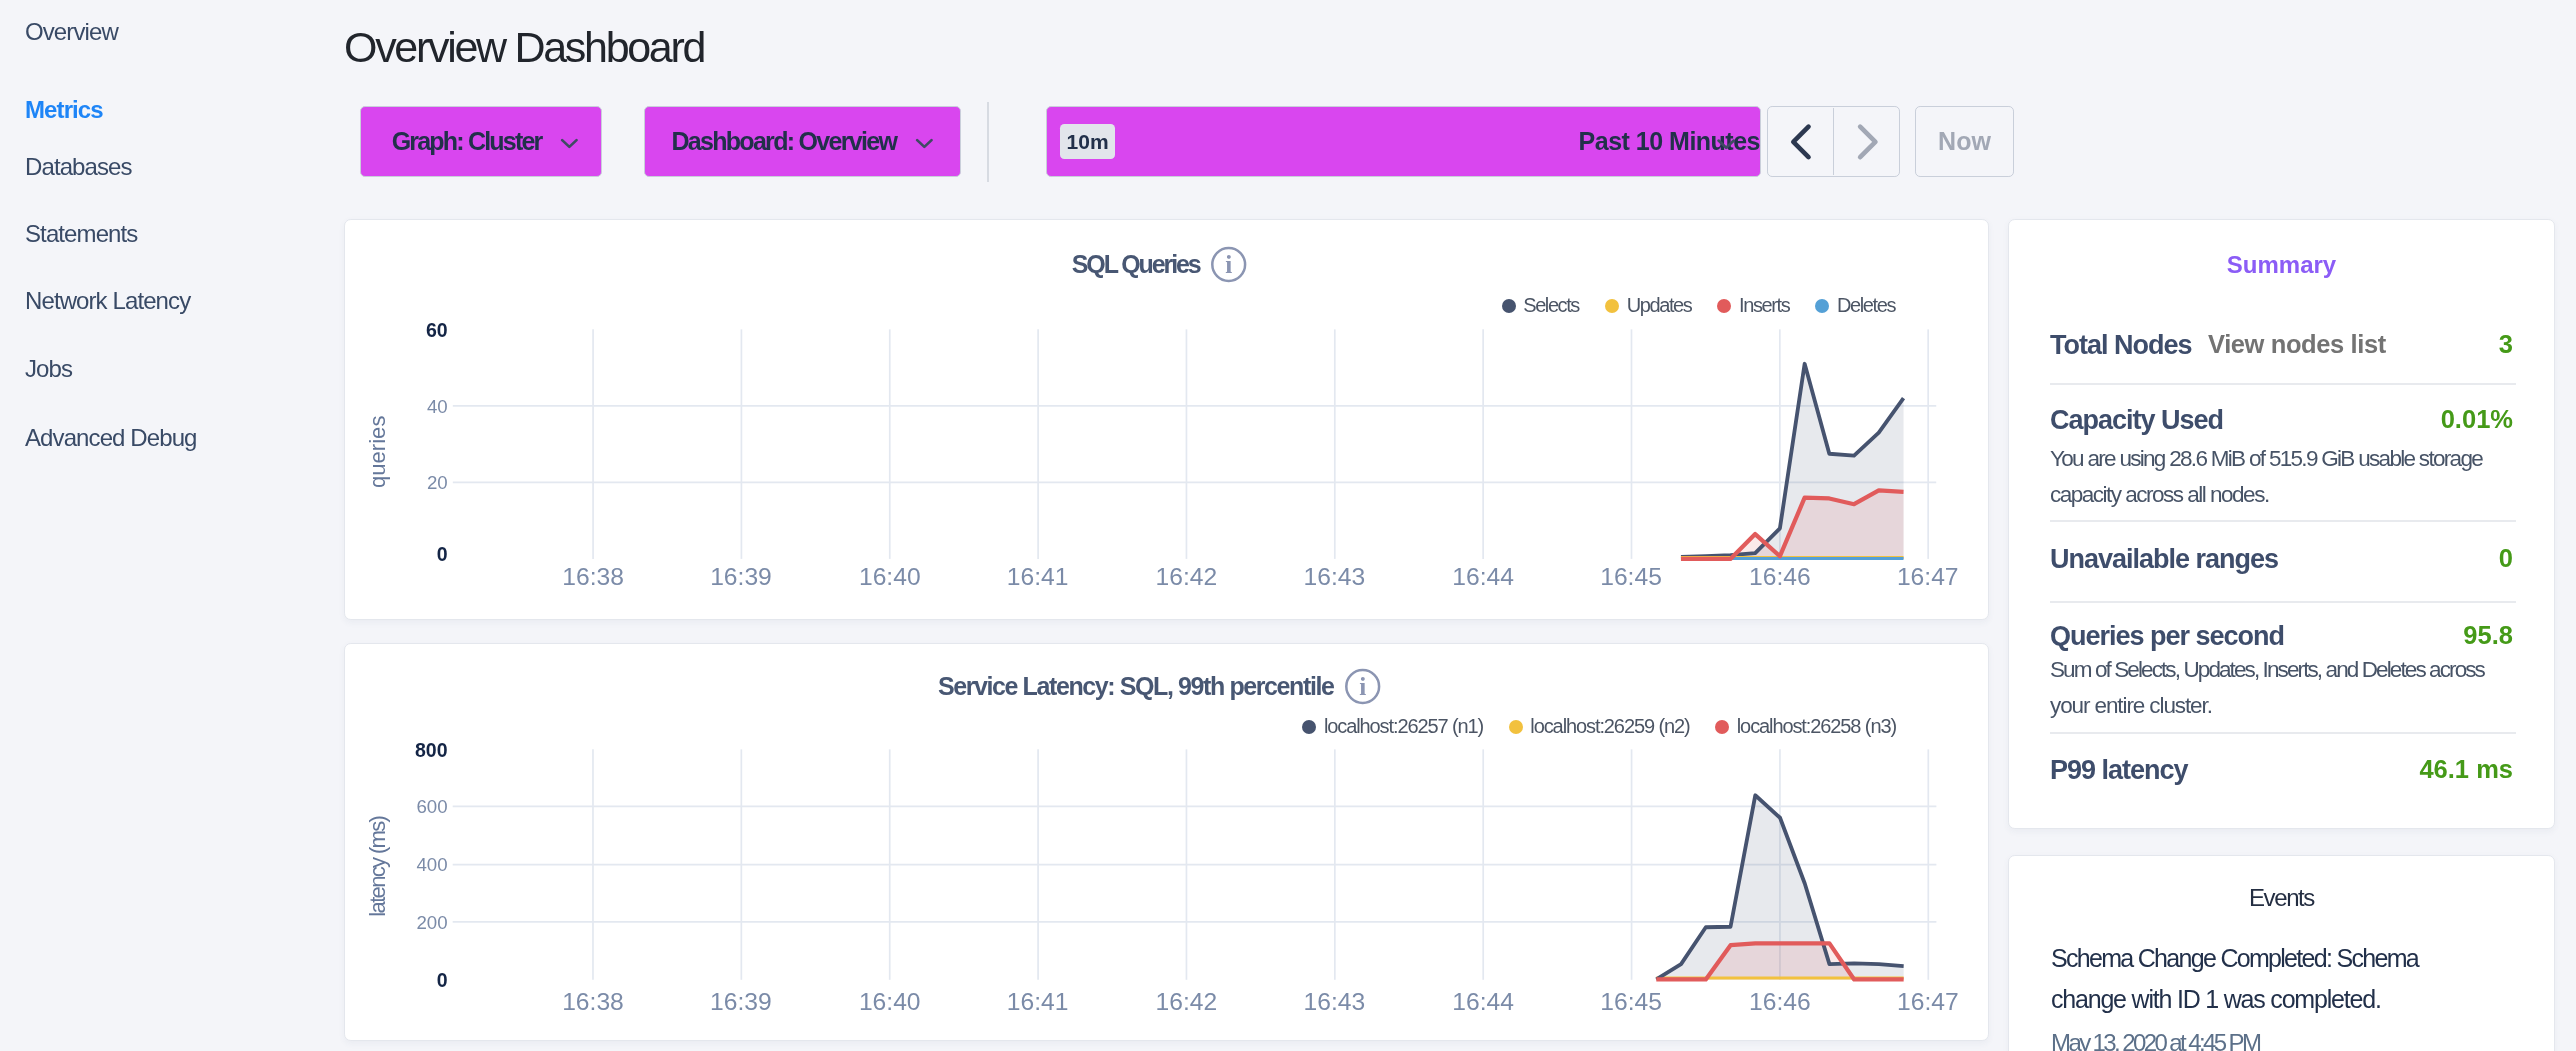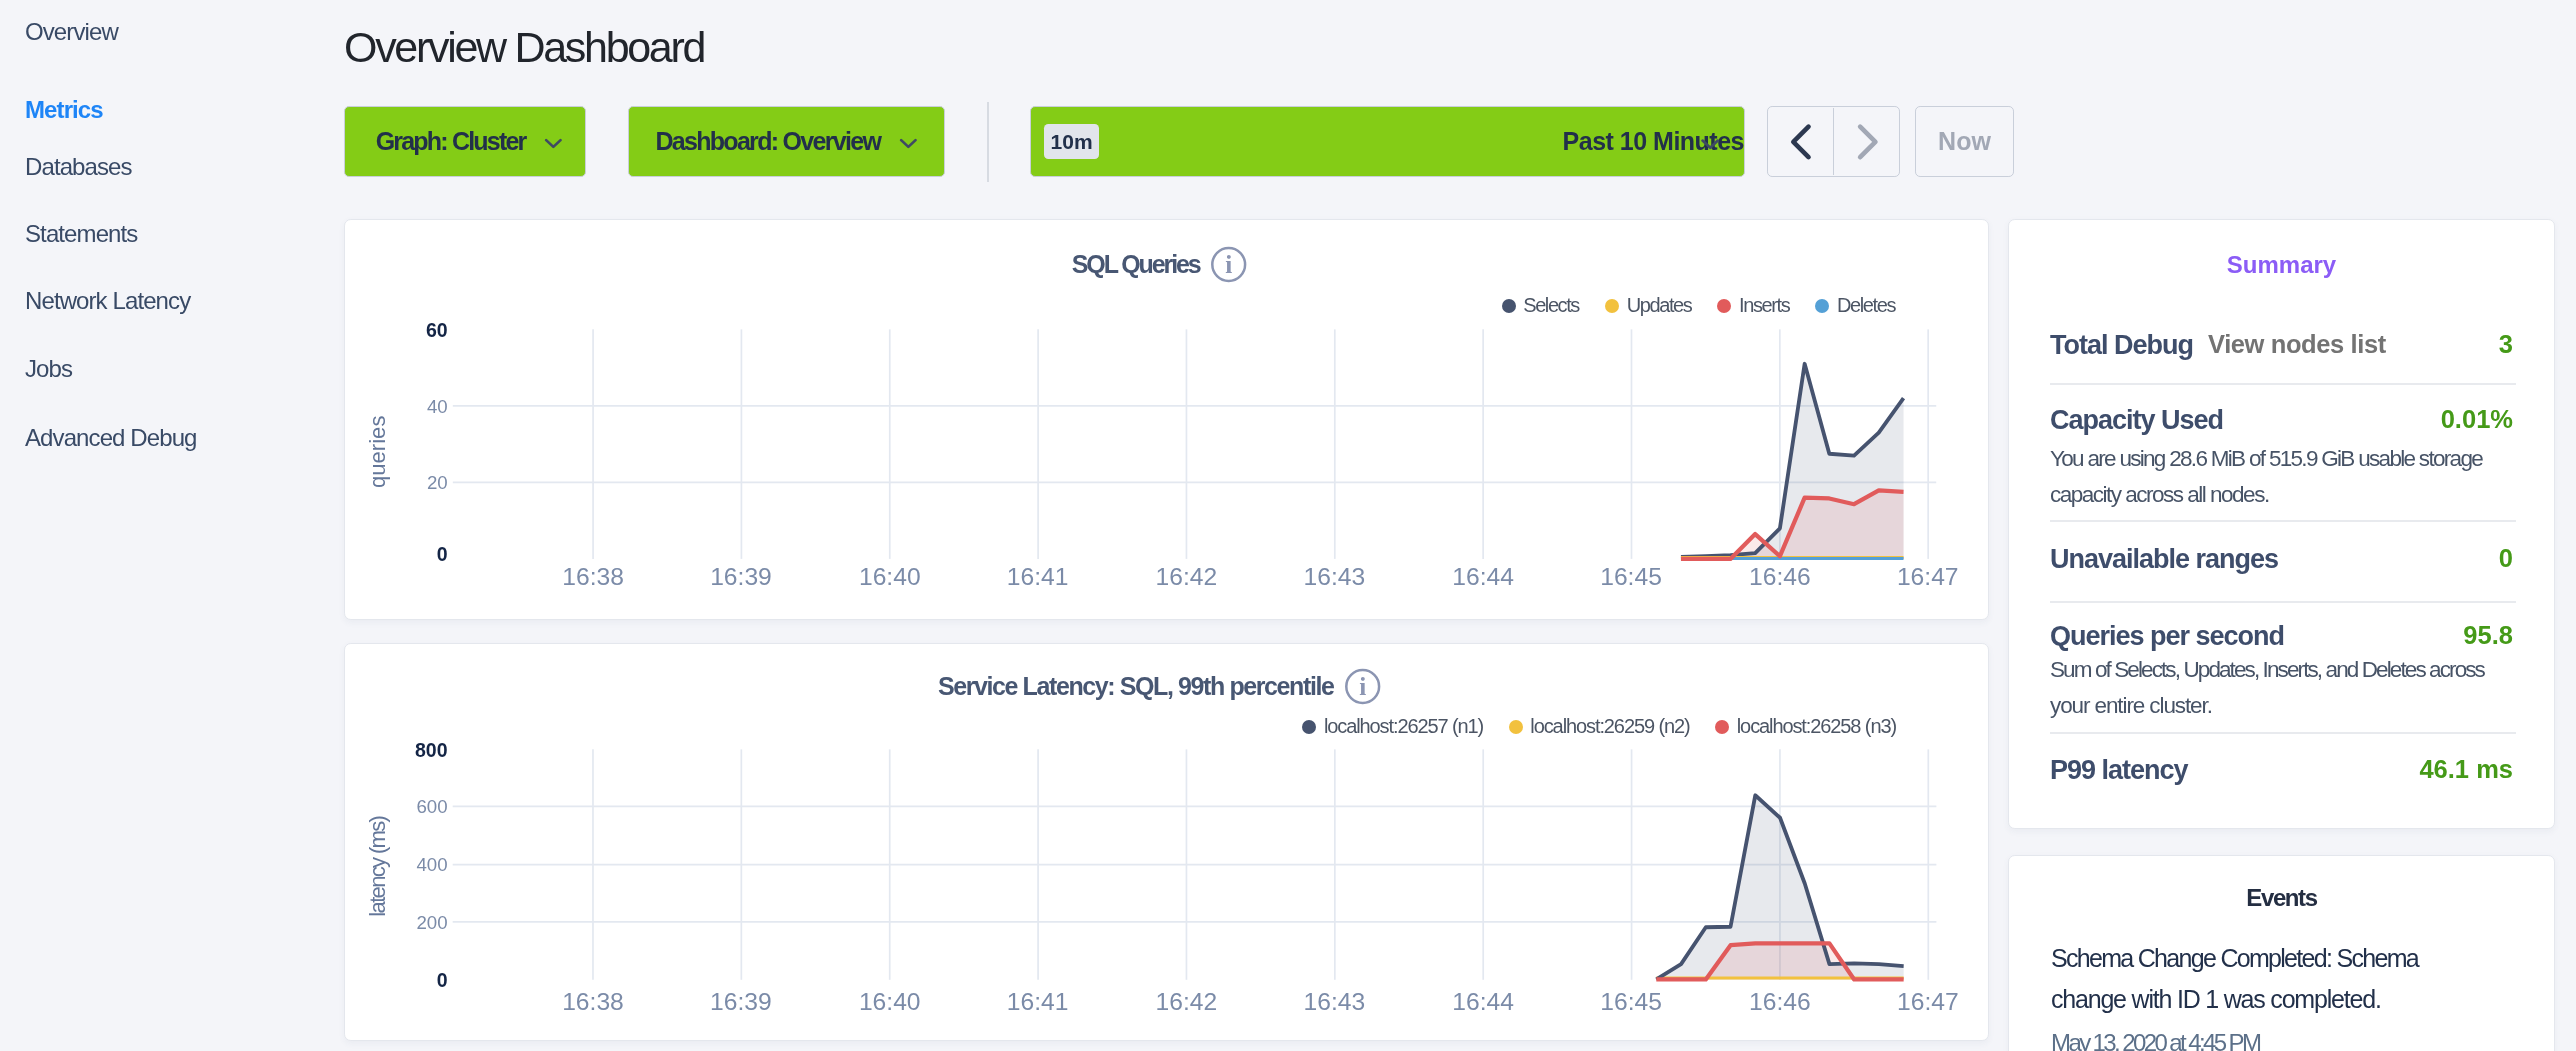--- a/index.html
+++ b/index.html
@@ -3,21 +3,21 @@
 <meta charset="utf-8">
 <style>
 * { margin:0; padding:0; box-sizing:border-box; }
 html,body { width:2576px; height:1051px; }
 body { background:#f4f5f9; font-family:"Liberation Sans",sans-serif; position:relative; overflow:hidden; }
 .abs { position:absolute; }
 .nav { position:absolute; left:25px; font-size:24px; color:#394a66; letter-spacing:-0.9px; }
 .nav.active { color:#1e85f7; font-weight:bold; }
 .card { position:absolute; background:#fff; border:1.7px solid #e4e7ed; border-radius:6.8px; box-shadow:0 2.6px 6px rgba(56,76,108,0.05); }
 .ctl { position:absolute; top:106px; height:71px; border:1.7px solid #c9cfda; border-radius:5.1px; display:flex; align-items:center; justify-content:center; font-weight:bold; color:#22304a; font-size:25px; letter-spacing:-1px; }
-.ctl.white { background:#84cc16; }
+.ctl.white { background:#d946ef;margin-left:16px; }
 .chev { margin-left:18.7px; margin-top:3.4px; }
 .chart-title { position:absolute; width:100%; display:flex; align-items:center; justify-content:center; font-weight:bold; color:#485773; font-size:25px; transform:translateX(-6.8px); }
 .legend { position:absolute; display:flex; align-items:center; font-size:20px; color:#4c5564; }
 .legend .dot { width:14px; height:14px; border-radius:50%; margin-right:7.7px; flex:none; }
 .legend .item { display:flex; align-items:center; }
 .sumlabel { font-weight:bold; color:#3e4d6b; font-size:27px; letter-spacing:-1px; }
 .sumvalue { position:absolute; right:41px; font-weight:bold; color:#459a18; font-size:25.5px; }
 .sumdesc { position:absolute; left:41px; font-size:22.5px; color:#475366; line-height:36px; white-space:nowrap; }
 .divider { position:absolute; left:41px; width:466px; height:1.7px; background:#e8eaee; }
 </style>
@@ -177,37 +177,37 @@
     <path d="M1544.6,396.6 L1573.7,378.6 L1602.8,335.2 L1631.9,334.6 L1661,180 L1690.1,206.4 L1719.2,283.7 L1748.2,378.6 L1777.3,377.6 L1806.4,378.6 L1835.5,381 L1835.5,396.6 Z" fill="rgba(71,88,115,0.13)"></path>
     <path d="M1602.8,396.6 L1631.9,356.3 L1661,354.2 L1748.2,354.2 L1777.3,396.6 Z" fill="rgba(225,91,91,0.13)"></path>
     <path d="M1544.6,394.8 L1835.5,394.8" fill="none" stroke="#f2c13e" stroke-width="3.5"></path>
     <path d="M1544.6,396.6 L1573.7,378.6 L1602.8,335.2 L1631.9,334.6 L1661,180 L1690.1,206.4 L1719.2,283.7 L1748.2,378.6 L1777.3,377.6 L1806.4,378.6 L1835.5,381" fill="none" stroke="#46536f" stroke-width="4.5" stroke-linejoin="round"></path>
     <path d="M1544.6,396.6 L1602.8,396.6 L1631.9,356.3 L1661,354.2 L1748.2,354.2 L1777.3,396.6 L1835.5,396.6" fill="none" stroke="#e15b5b" stroke-width="5" stroke-linejoin="round"></path>
   </svg>
 </div>
 
 <div class="card" style="left:2008px; top:219px; width:547px; height:610px;">
   <div class="abs" style="top:31px; width:100%; text-align:center; font-weight:bold; font-size:24px; color:#8b5cf6; letter-spacing:0;">Summary</div>
-  <div class="abs sumlabel" style="left:41px; top:110px;">Total Debug</div>
+  <div class="abs sumlabel" style="left:41px; top:110px;">Total Nodes</div>
   <div class="abs" style="left:199px; top:110px; font-weight:bold; font-size:25.5px; color:#737373; letter-spacing:-0.4px;">View nodes list</div>
   <div class="sumvalue" style="top:110px;">3</div>
   <div class="divider" style="top:163px;"></div>
   <div class="abs sumlabel" style="left:41px; top:185px;">Capacity Used</div>
   <div class="sumvalue" style="top:185px;">0.01%</div>
   <div class="sumdesc" style="top:221px;"><span style="letter-spacing:-1.7px;">You are using 28.6 MiB of 515.9 GiB usable storage</span><br><span style="letter-spacing:-1.5px;">capacity across all nodes.</span></div>
   <div class="divider" style="top:300px;"></div>
   <div class="abs sumlabel" style="left:41px; top:324px;">Unavailable ranges</div>
   <div class="sumvalue" style="top:324px;">0</div>
   <div class="divider" style="top:381px;"></div>
   <div class="abs sumlabel" style="left:41px; top:401px;">Queries per second</div>
   <div class="sumvalue" style="top:401px;">95.8</div>
   <div class="sumdesc" style="top:432px;"><span style="letter-spacing:-1.9px;">Sum of Selects, Updates, Inserts, and Deletes across</span><br><span style="letter-spacing:-1.1px;">your entire cluster.</span></div>
   <div class="divider" style="top:512px;"></div>
   <div class="abs sumlabel" style="left:41px; top:535px;">P99 latency</div>
   <div class="sumvalue" style="top:535px;">46.1 ms</div>
 </div>
 
 <div class="card" style="left:2008px; top:855px; width:547px; height:340px;">
-  <div class="abs" style="top:28px; width:100%; text-align:center; font-weight:bold; font-size:24px; color:#242e42; letter-spacing:-1.4px;">Events</div>
+  <div class="abs" style="top:28px; width:100%; text-align:center; font-weight:normal; font-size:24px; color:#242e42; letter-spacing:-1.4px;">Events</div>
   <div class="abs" style="left:42px; top:82px; font-size:25px; color:#22304a; line-height:41px; white-space:nowrap;"><span style="letter-spacing:-1.7px;text-align:center;">Schema Change Completed: Schema</span><br><span style="letter-spacing:-1.2px;">change with ID 1 was completed.</span></div>
   <div class="abs" style="left:42px; top:173px; font-size:24px; color:#5c7089; letter-spacing:-2.6px;">May 13, 2020 at 4:45 PM</div>
 </div>
 
 
 </body></html>

